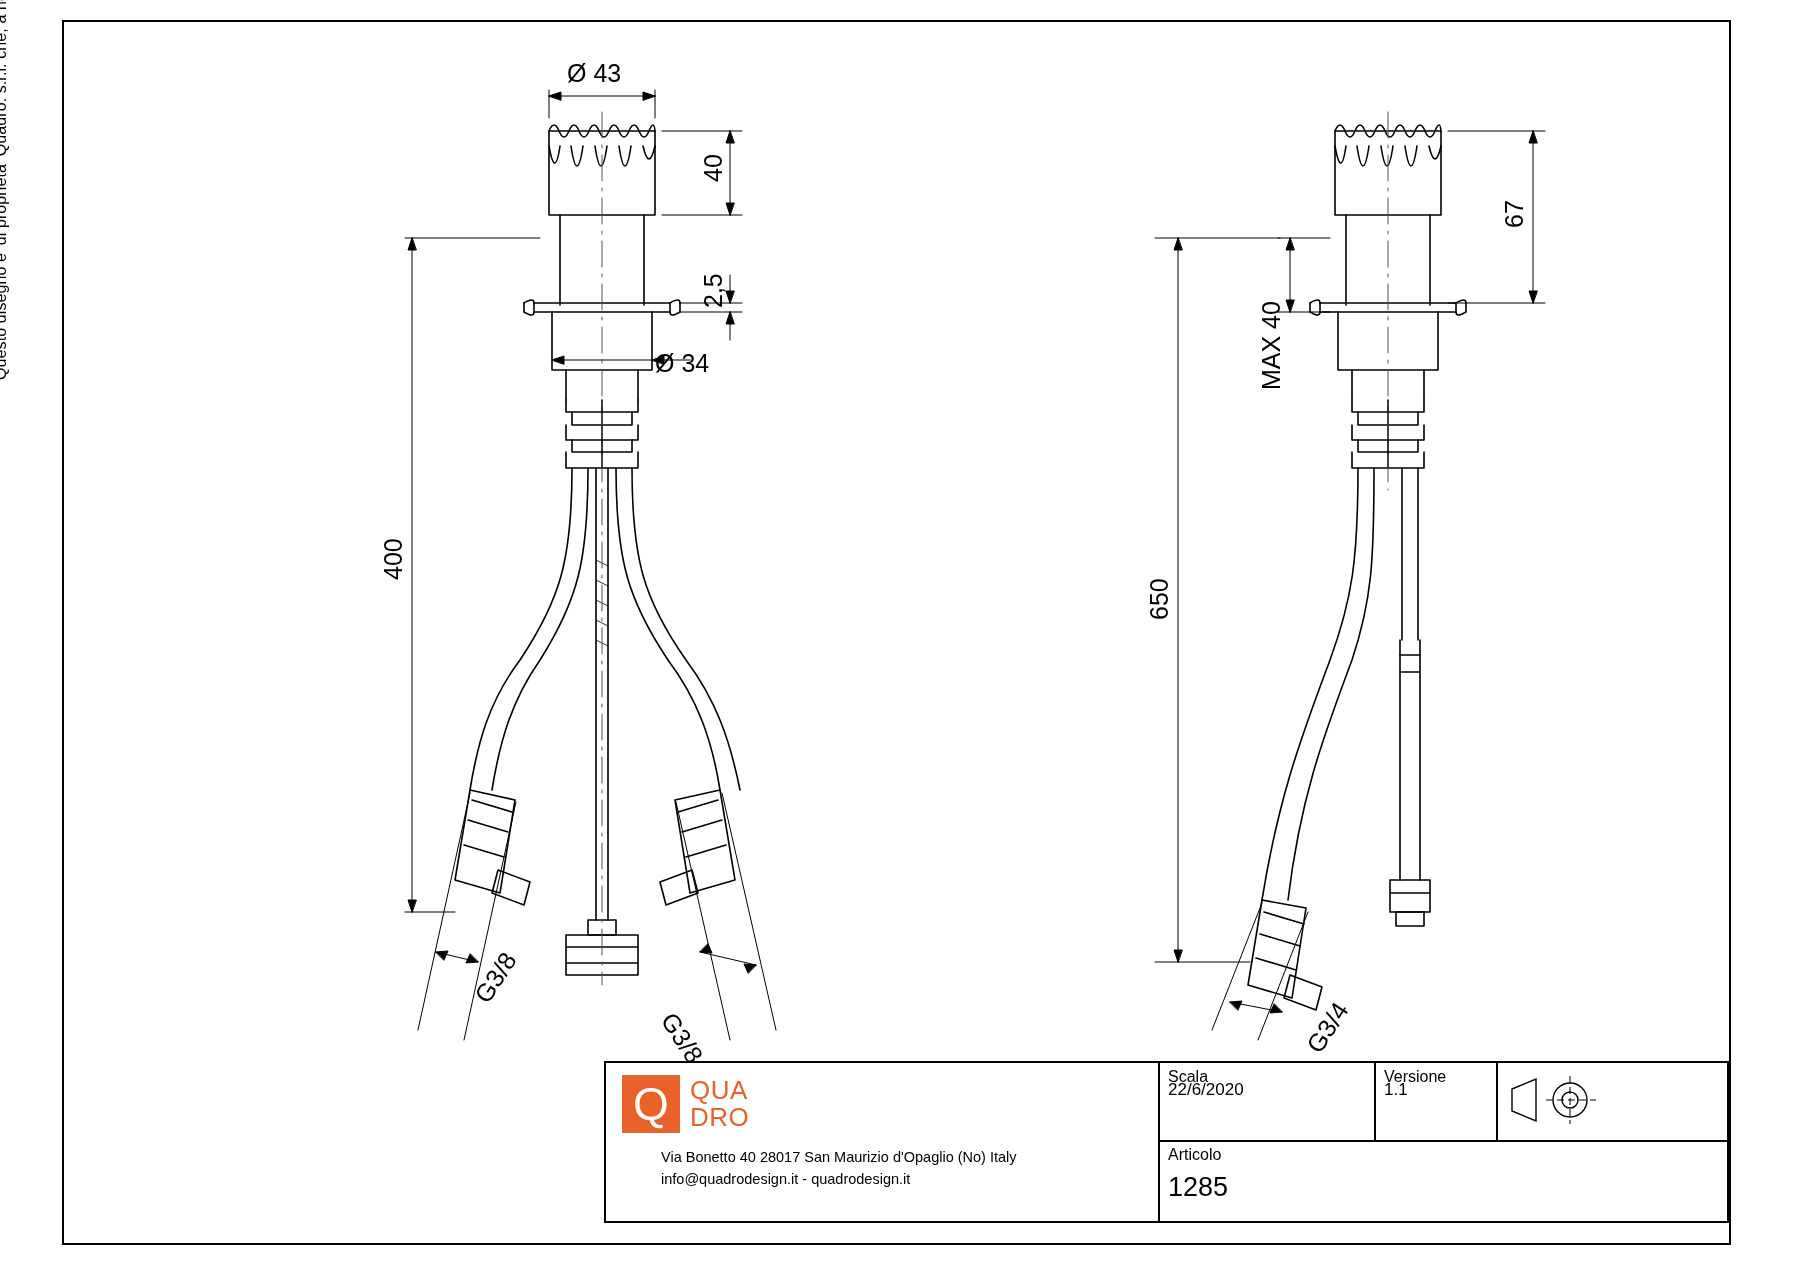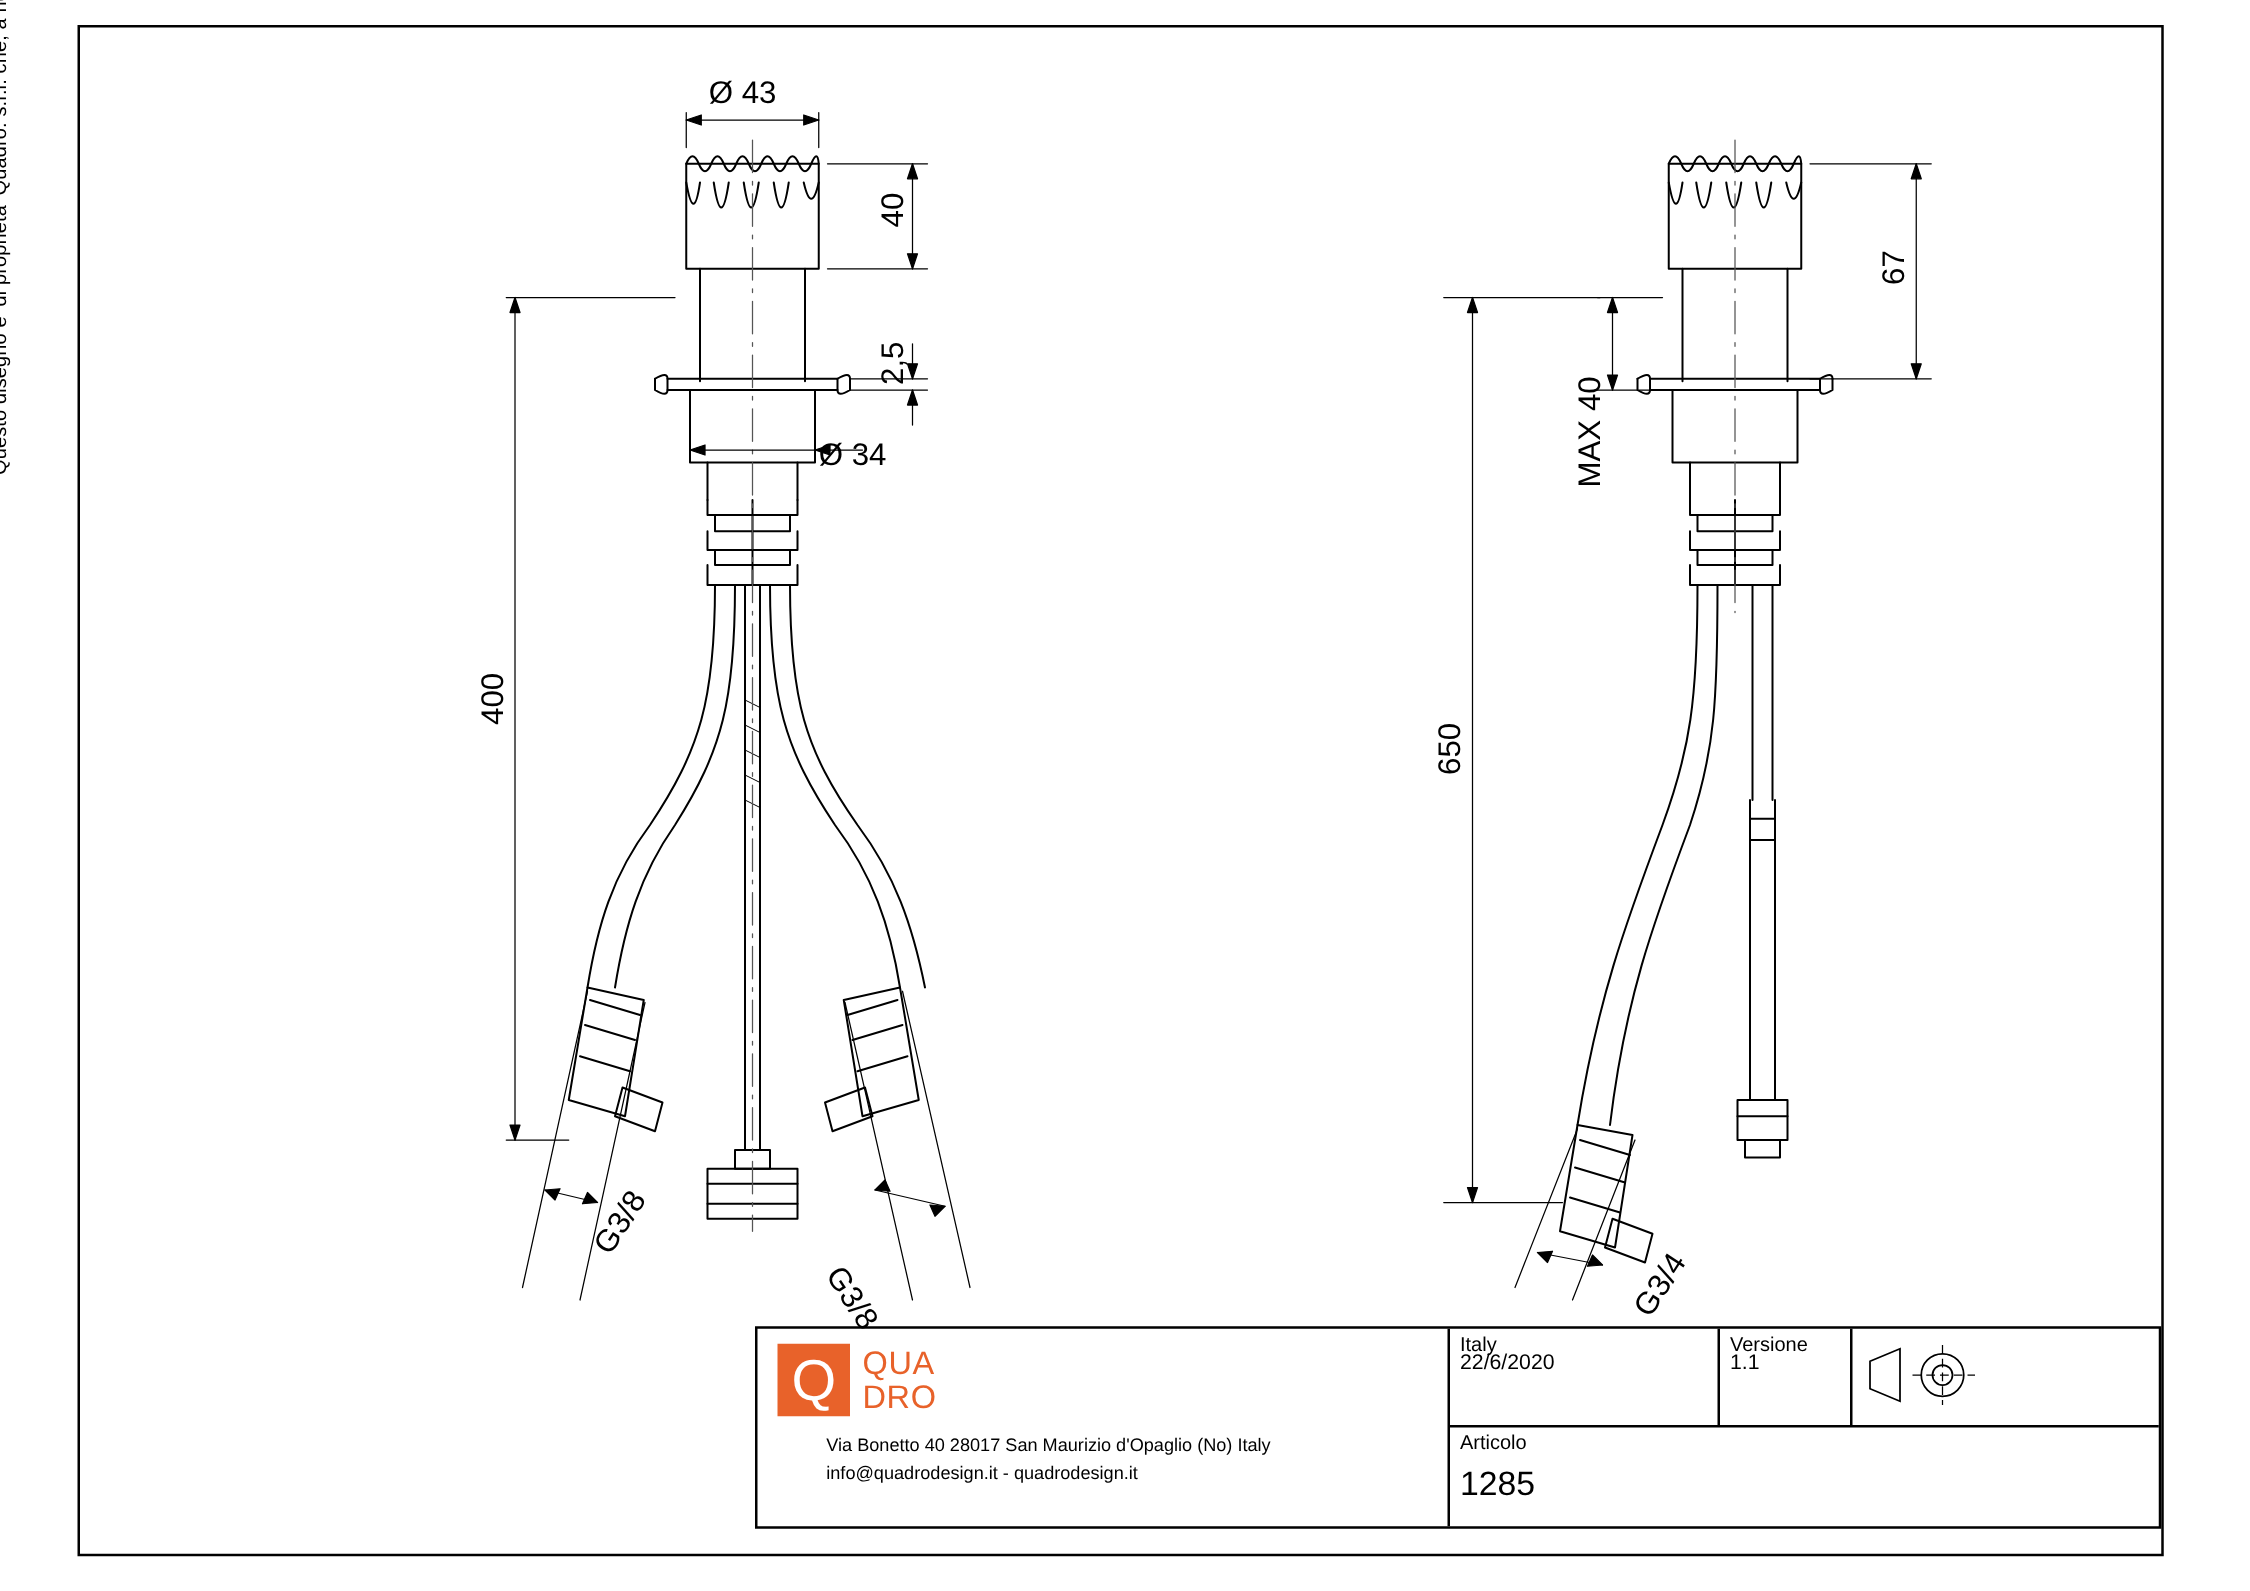--- a/index.html
+++ b/index.html
@@ -20,21 +20,21 @@
   .logo-q{width:58px;height:58px;background:#e8622a;color:#fff;font-size:46px;line-height:58px;text-align:center;font-family:"Liberation Sans",sans-serif;}
   .logo-txt{margin-left:10px;line-height:1.05;}
   .logo-txt div{color:#e8622a;font-size:26px;letter-spacing:.5px;}
   .addr{position:absolute;left:16px;top:84px;font-size:14.5px;line-height:1.5;margin-left:39px;}
   .tb-right{flex:1;display:flex;flex-direction:column;}
   .tb-top{display:flex;height:81px;border-bottom:0;}
   .cell{border-right:2px solid #000;box-sizing:border-box;position:relative;}
   .cell .lbl{position:absolute;left:8px;top:5px;font-size:16px;}
   .cell .val{position:absolute;left:8px;top:17px;font-size:17px;}
   .c-data{width:216px;}
-  .c-ver{width:106px;text-decoration:underline;}
+  .c-ver{width:122px;text-decoration:underline;}
   .c-scala{width:122px;}
   .c-sym{width:118px;border-right:none;}
   .art{position:relative;height:81px;box-sizing:border-box;}
   .art .lbl{position:absolute;left:8px;top:4px;font-size:16px;text-align:center;}
   .art .val{position:absolute;left:8px;top:30px;font-size:27px;}
 </style>
 </head>
 <body>
 
 <div class="sheet">
@@ -217,21 +217,21 @@
       </div>
       <div class="addr">
         <div>Via Bonetto 40  28017 San Maurizio d'Opaglio (No) Italy</div>
         <div>info@quadrodesign.it  -  quadrodesign.it</div>
       </div>
     </div>
 
     <div class="tb-right">
       <div class="tb-top" style="height:78px;border-bottom:2px solid #000;">
         <div class="cell c-data">
-          <div class="lbl">Italy</div>
+          <div class="lbl">Scala</div>
           <div class="val">22/6/2020</div>
         </div>
         <div class="cell c-ver">
           <div class="lbl">Versione</div>
           <div class="val">1.1</div>
         </div>
         <div class="cell c-sym">
           <svg width="118" height="76">
             <g fill="none" stroke="#000" stroke-width="1.4">
               <path d="M14,26 L38,16 L38,58 L14,48 Z"></path>

